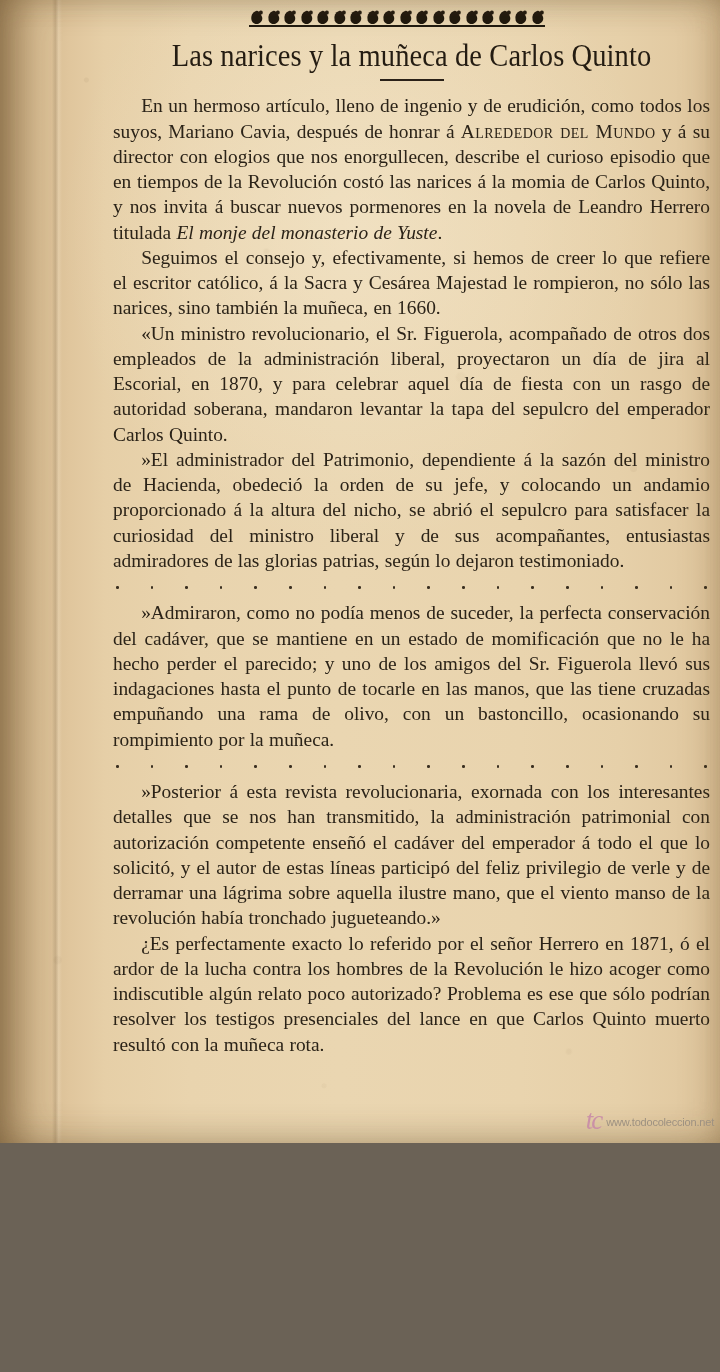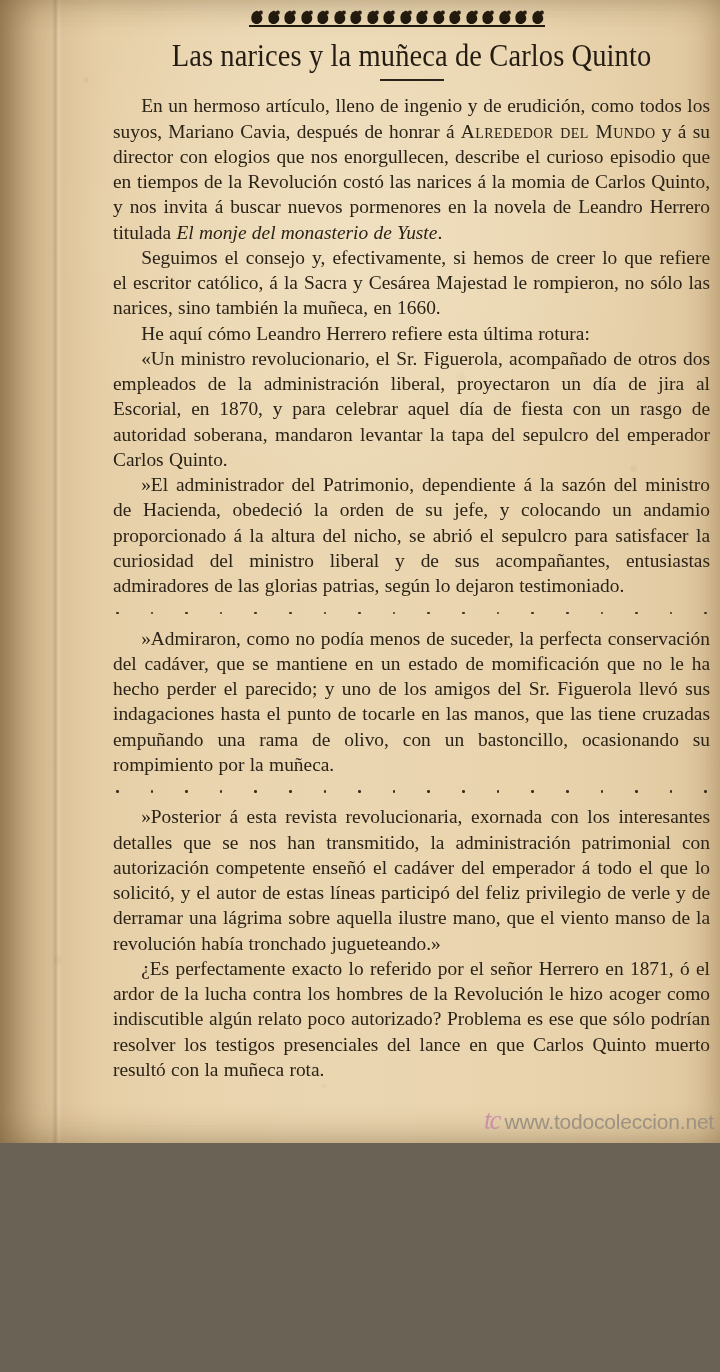--- a/index.html
+++ b/index.html
@@ -192,21 +192,21 @@
     font-size: 27px;
     line-height: 1;
     color: #c88aa8;
     opacity: 0.88;
     letter-spacing: -2px;
     transform: translateY(-1px);
     text-align: center;
   }
   .wm-text {
     font-family: "Liberation Sans", sans-serif;
-    font-size: 21px;
+    font-size: 11px;
     color: #9d9181;
     letter-spacing: -0.2px;
     text-align: right;
   }
 </style>
 </head>
 <body>
 
 <div class="page">
   <div class="grain"></div>
@@ -240,21 +240,20 @@
 
     <h1 class="title">Las narices y la muñeca de Carlos Quinto</h1>
     <div class="title-rule"></div>
 
     <div class="body">
 
       <p><span>En un hermoso artículo, lleno de ingenio y de erudición, como todos los suyos, Mariano Cavia, después de honrar á </span><span class="smallcaps">Alrededor del Mundo</span><span> y á su director con elogios que nos enorgullecen, describe el curioso episodio que en tiempos de la Revolución costó las narices á la momia de Carlos Quinto, y nos invita á buscar nuevos pormenores en la novela de Leandro Herrero titulada </span><em class="booktitle">El monje del monasterio de Yuste</em><span>.</span></p>
 
       <p>Seguimos el consejo y, efectivamente, si hemos de creer lo que refiere el escritor católico, á la Sacra y Cesárea Majestad le rompieron, no sólo las narices, sino también la muñeca, en 1660.</p>
 
-      <p>He aquí cómo Leandro Herrero refiere esta última rotura:</p>
 
       <p>«Un ministro revolucionario, el Sr. Figuerola, acompañado de otros dos empleados de la administración liberal, proyectaron un día de jira al Escorial, en 1870, y para celebrar aquel día de fiesta con un rasgo de autoridad soberana, mandaron levantar la tapa del sepulcro del emperador Carlos Quinto.</p>
 
       <p>»El administrador del Patrimonio, dependiente á la sazón del ministro de Hacienda, obedeció la orden de su jefe, y colocando un andamio proporcionado á la altura del nicho, se abrió el sepulcro para satisfacer la curiosidad del ministro liberal y de sus acompañantes, entusiastas admiradores de las glorias patrias, según lo dejaron testimoniado.</p>
 
       <div class="dot-sep">
         <span class="dot"></span>
         <span class="dot"></span>
         <span class="dot"></span>
         <span class="dot"></span>

